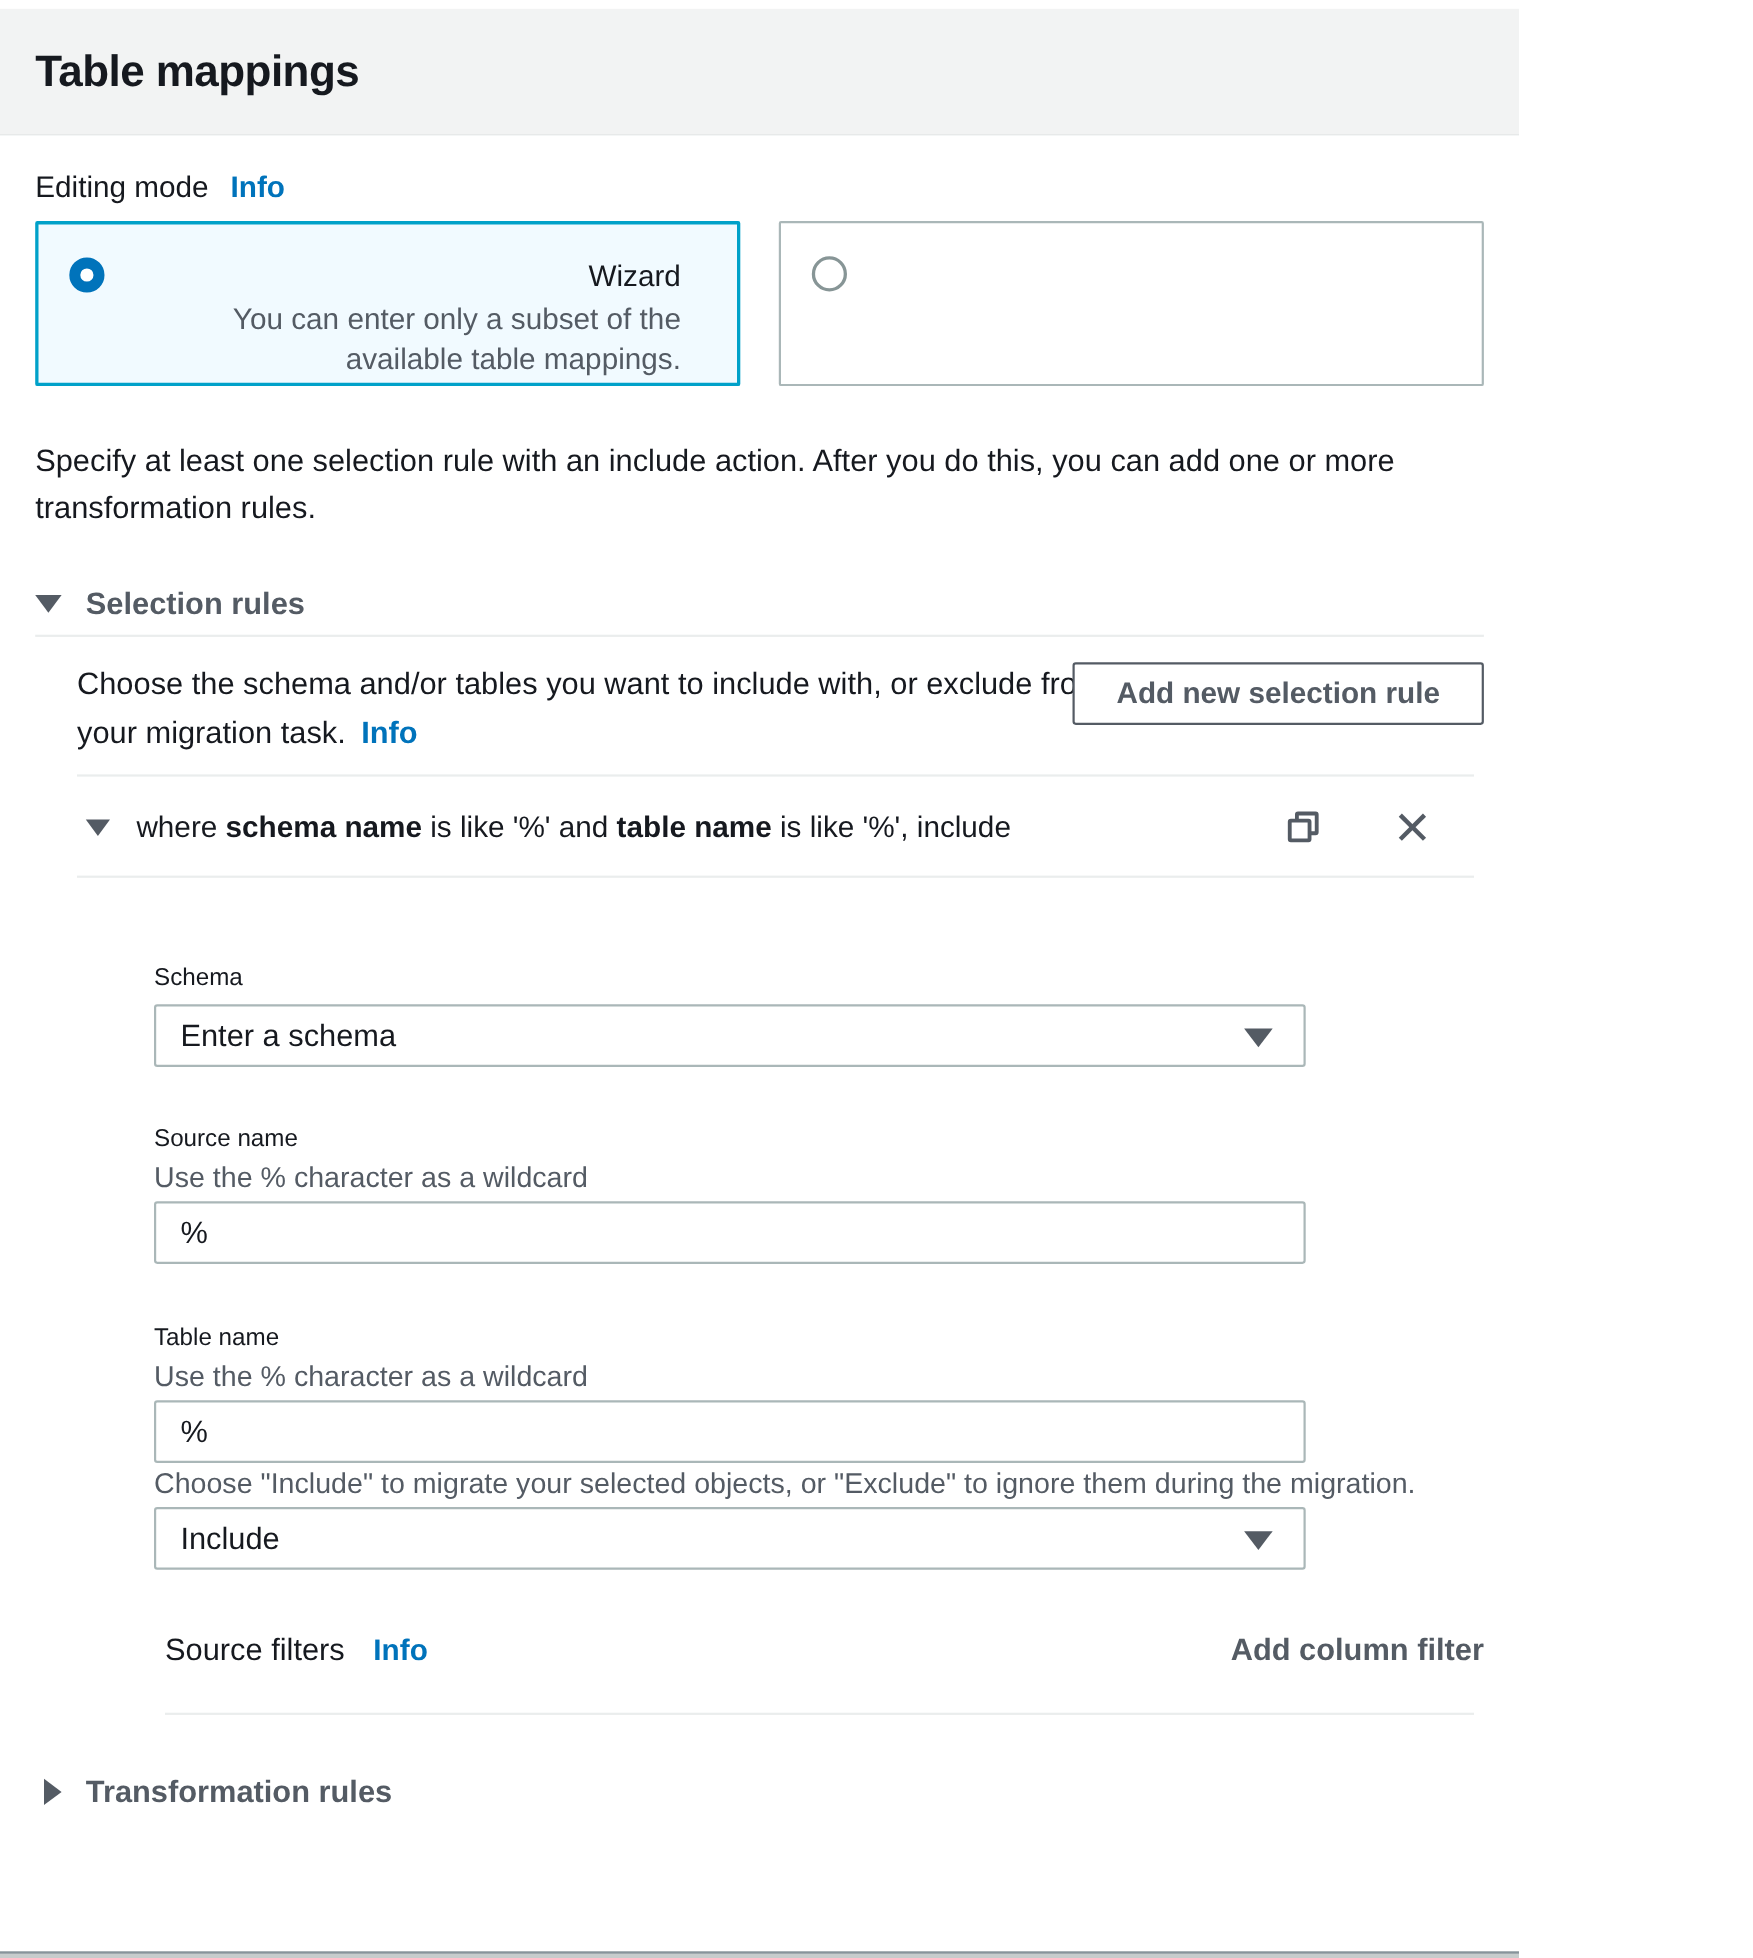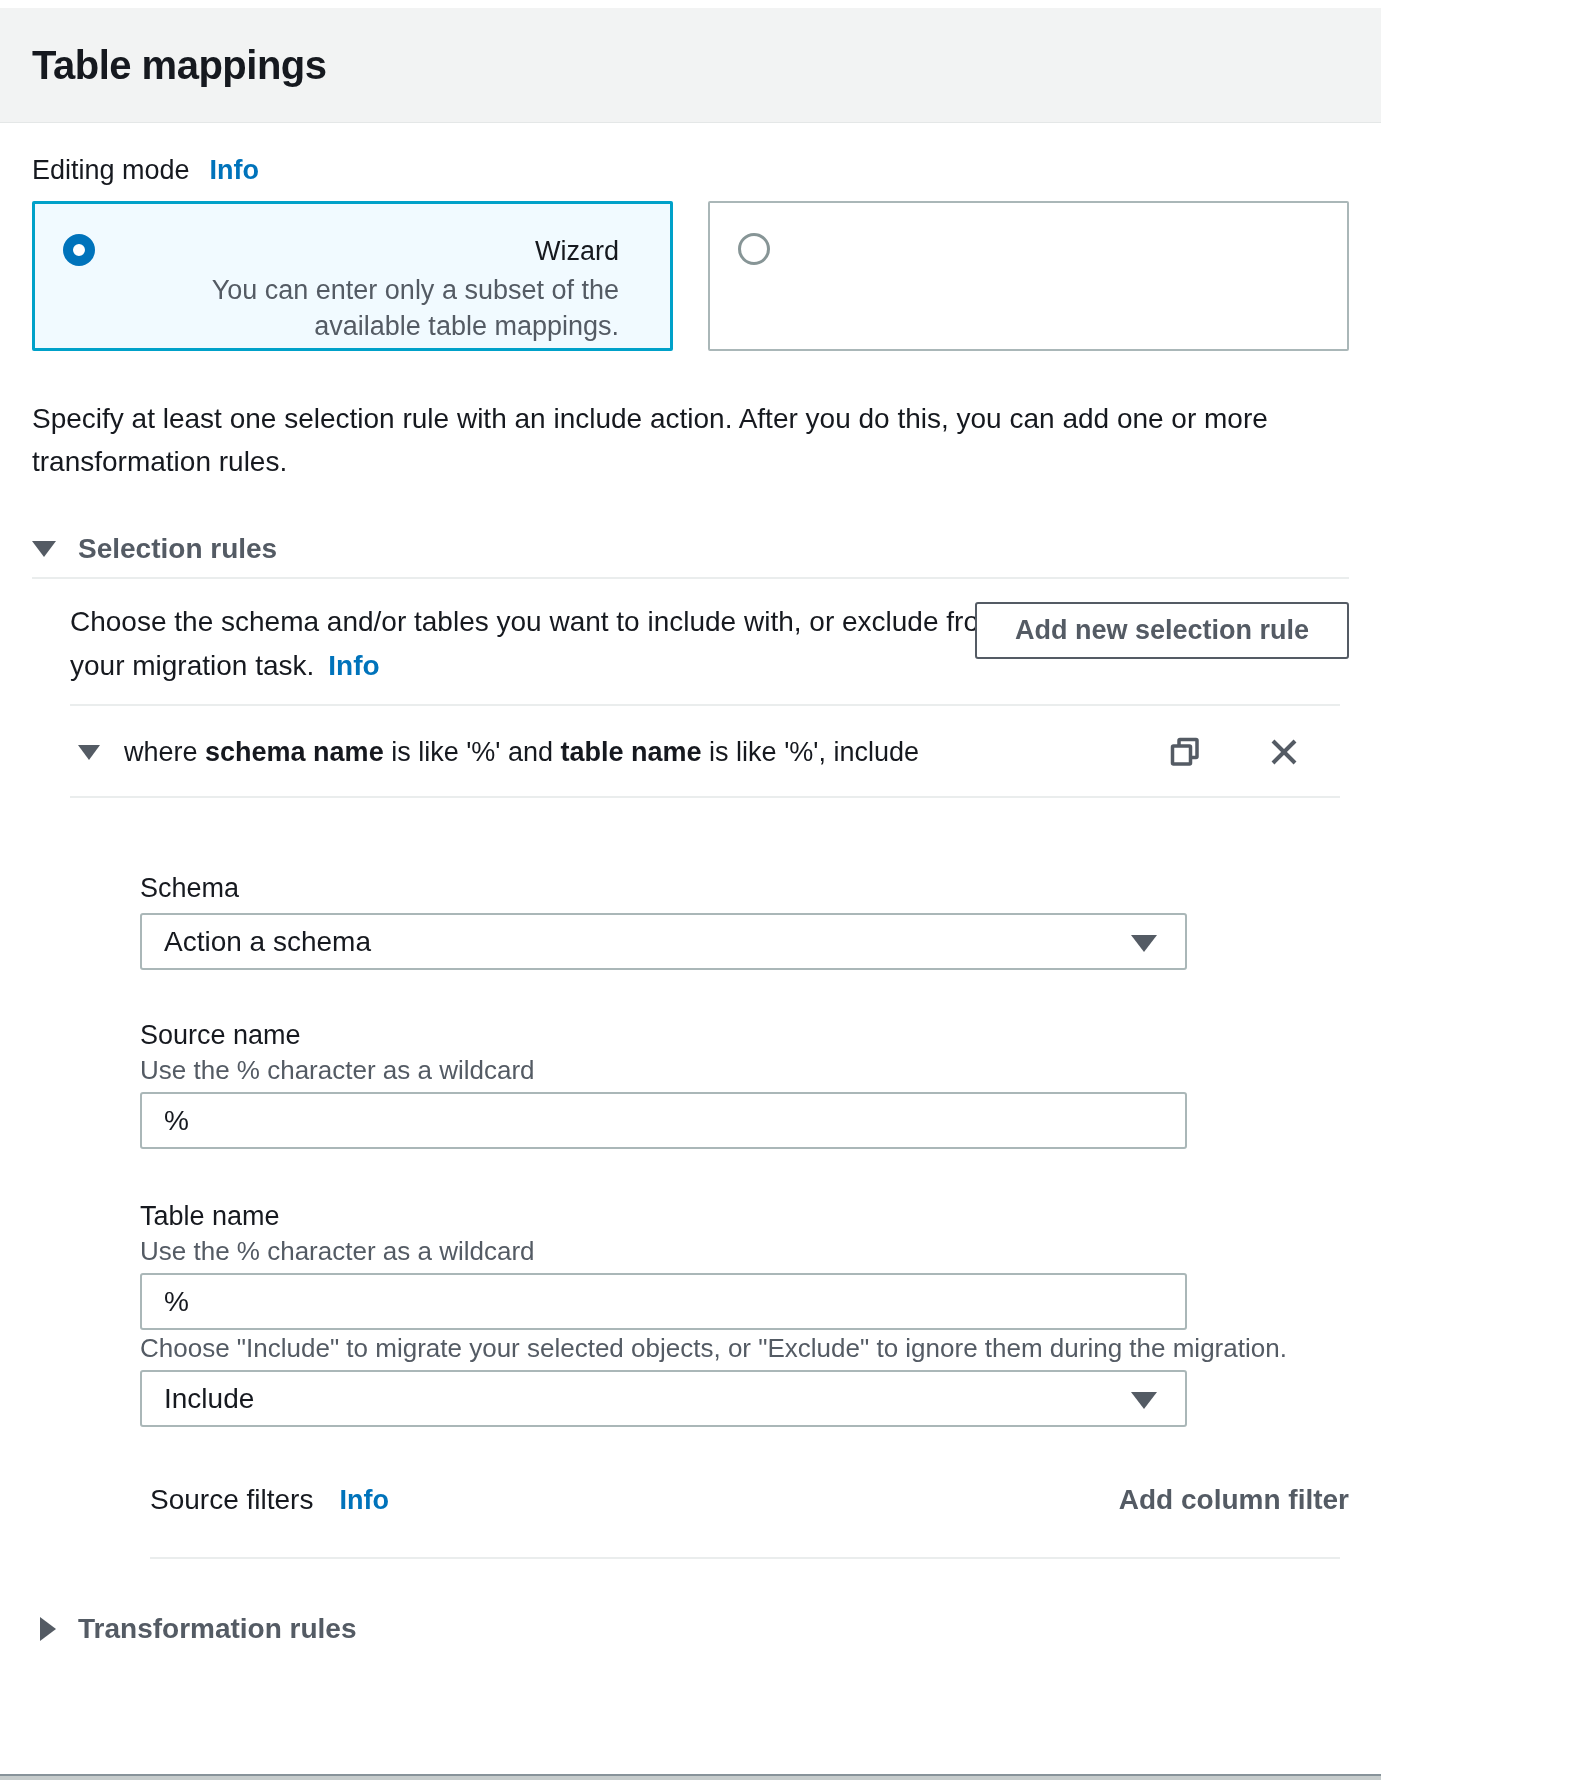--- a/index.html
+++ b/index.html
@@ -76,21 +76,21 @@
   
   .rule-row { padding:30px 50px 28px 46px; display:flex; align-items:center; }
   .rule-row .caret-down { border-left-width:11px; border-right-width:11px; border-top-width:15px; }
   .rule-text { margin-left:24px; font-size:27px; color:#16191f; }
   .rule-text b { font-weight:700; }
   .rule-actions { margin-left:auto; display:flex; align-items:center; gap:68px; }
   .icon-btn { background:none; border:none; padding:0; cursor:pointer; line-height:0; }
 
   
   .rule-form { margin-left:108px; }
-  .form-label { margin-top:48px; font-size:27px; line-height:34px; color:#16191f; }
+  .form-label { margin-top:48px; font-size:22px; line-height:34px; color:#16191f; }
   .form-label.first { margin-top:73px; }
   .form-hint { margin-top:2px; font-size:26px; line-height:32px; color:#545b64; }
   .select-box {
     position:relative; margin-top:8px;
     width:1047px; height:57px;
     border:2px solid #aab7b8; border-radius:3px; background:#fff;
     font-size:28px; color:#16191f; line-height:53px;
     padding:0 70px 0 22px; cursor:pointer;
     user-select:none;
   }
@@ -189,21 +189,21 @@
           </svg>
         </button>
       </span>
     </div>
     <div class="divider div-inner"></div>
 
     <div class="rule-form">
 
       <div class="form-label first">Schema</div>
       <div class="select-box">
-        <span>Action a schema</span>
+        <span>Enter a schema</span>
         <span class="sel-caret"></span>
       </div>
 
       <div class="form-label gap-a">Source name</div>
       <div class="form-hint">Use the % character as a wildcard</div>
       <input class="text-input" type="text" value="%" style="">
 
       <div class="form-label gap-b">Table name</div>
       <div class="form-hint">Use the % character as a wildcard</div>
       <input class="text-input" type="text" value="%" style="">

